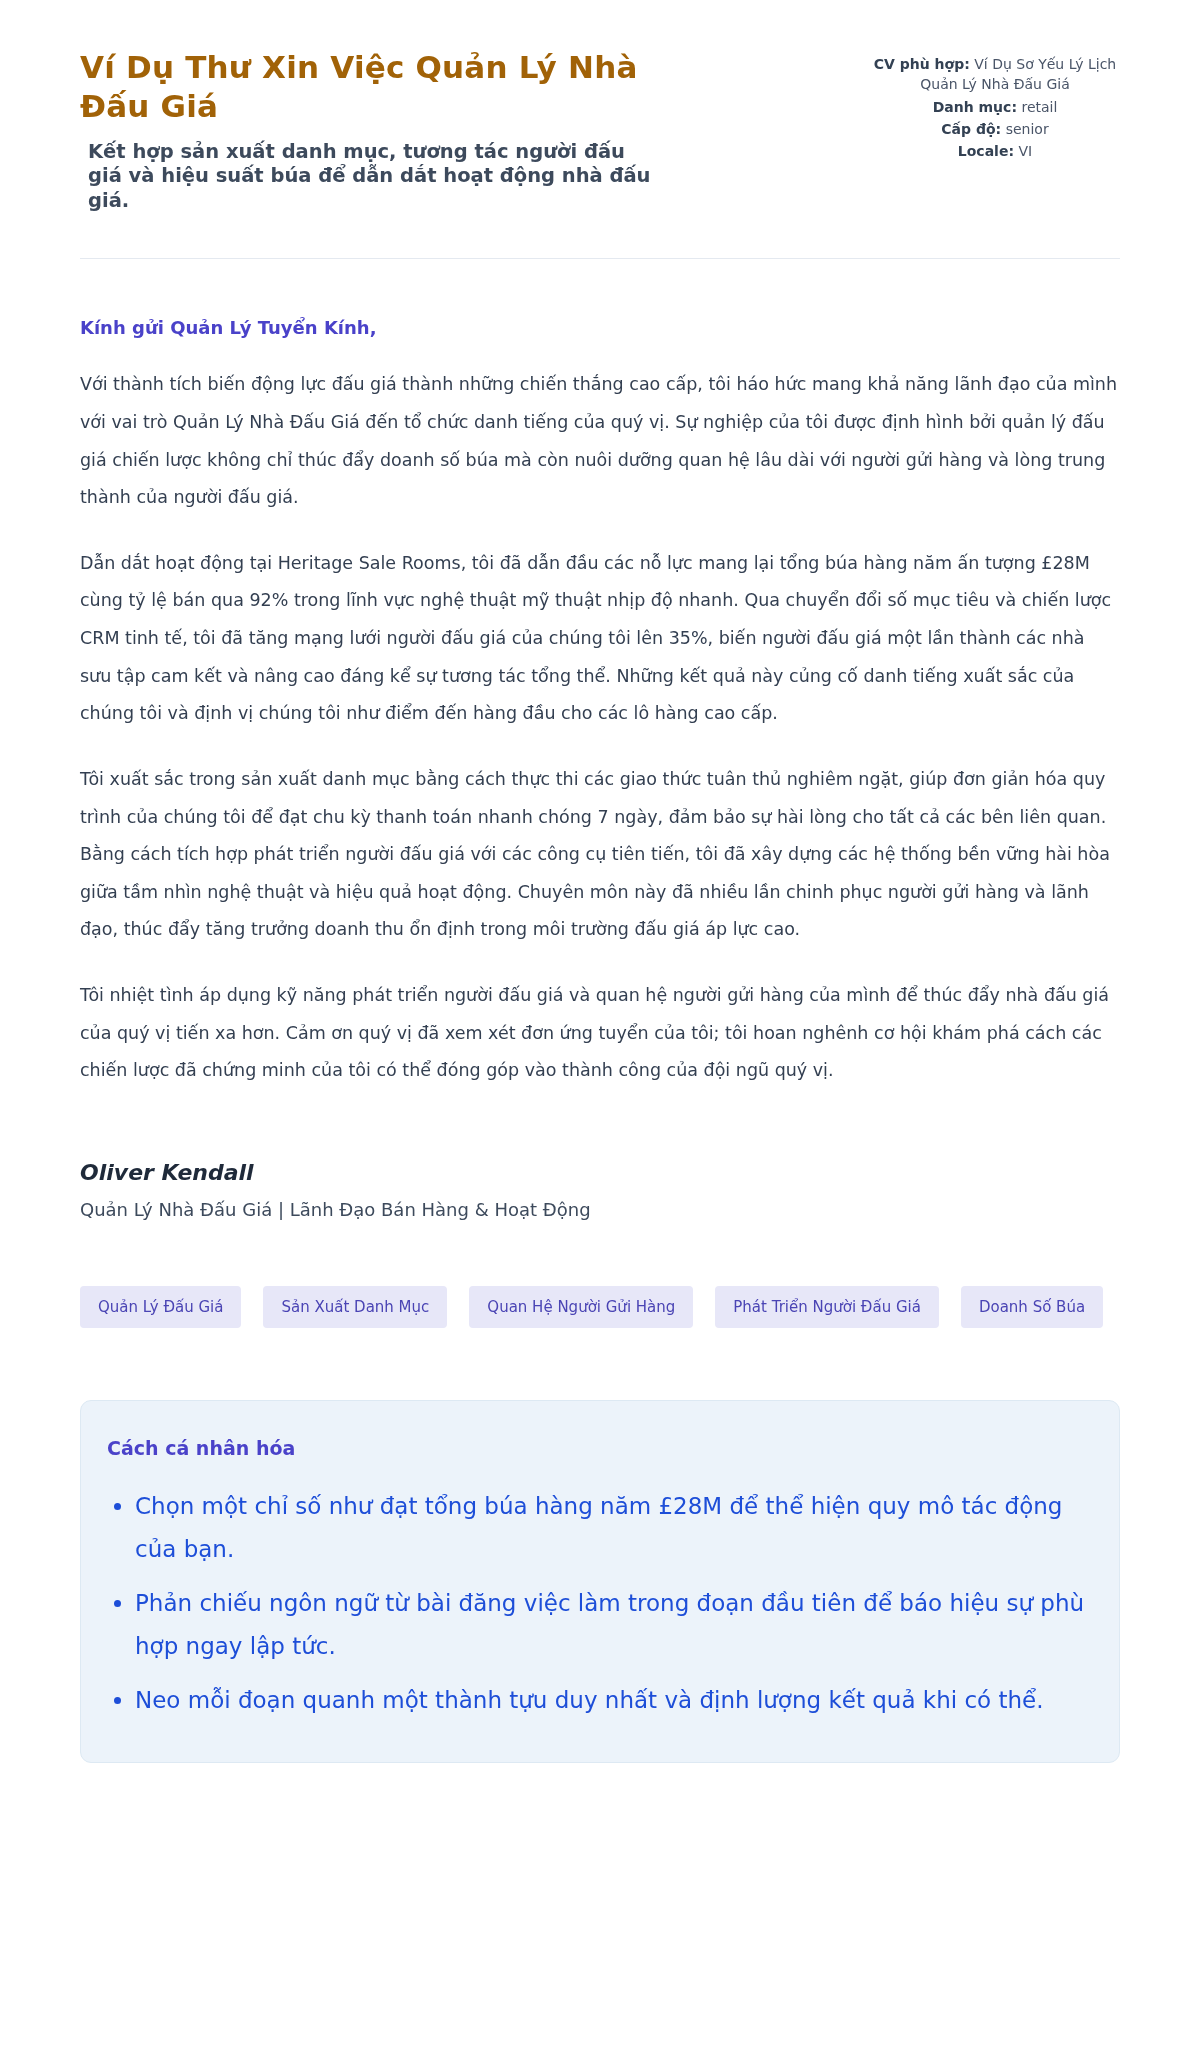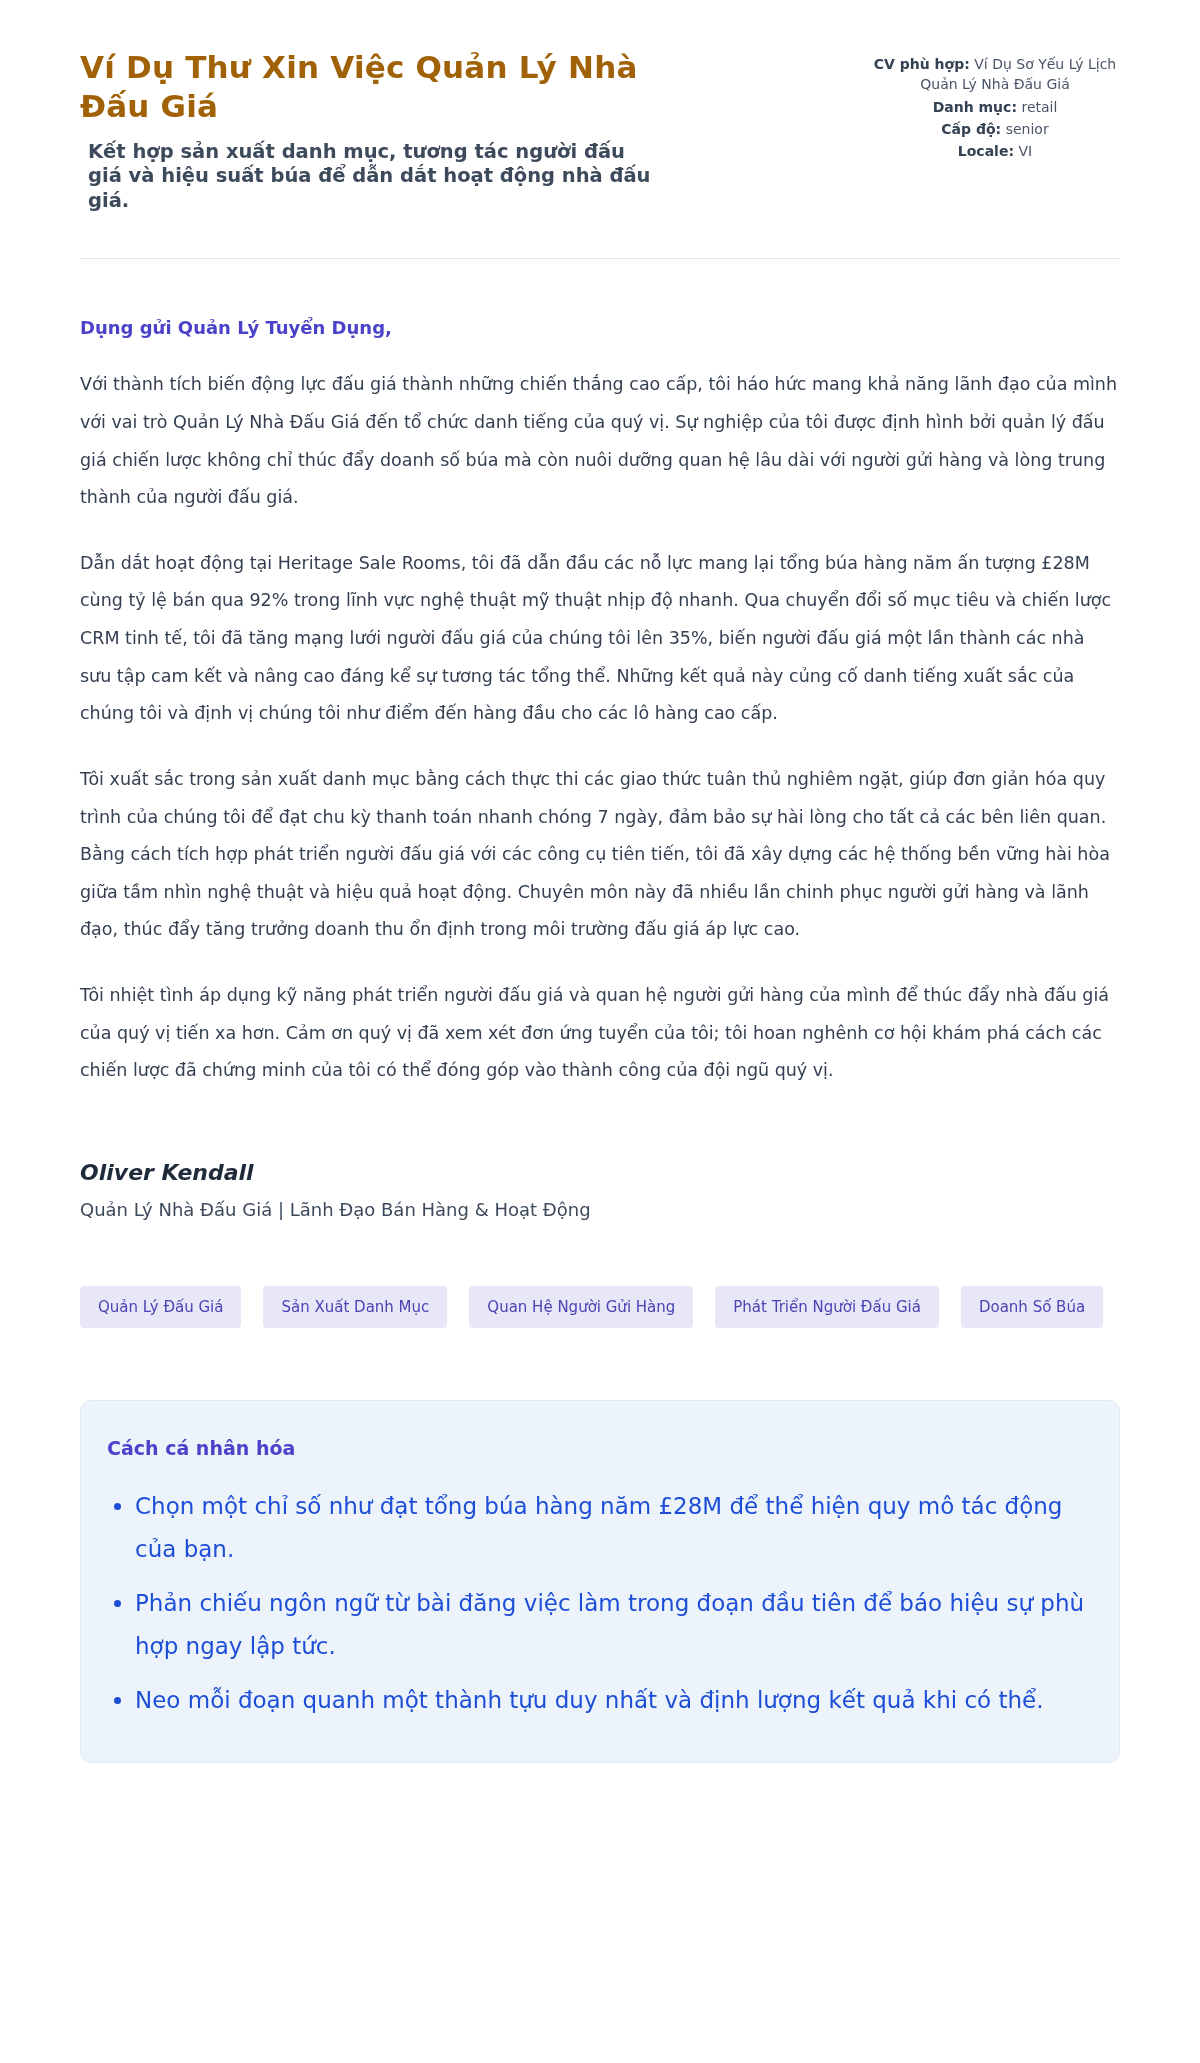--- a/index.html
+++ b/index.html
@@ -138,21 +138,21 @@
       <div class="meta-row"><span class="label">CV phù hợp:</span><span> Ví Dụ Sơ Yếu Lý Lịch Quản Lý Nhà Đấu Giá</span></div>
       <div class="meta-row"><span class="label">Danh mục:</span><span> retail</span></div>
       <div class="meta-row"><span class="label">Cấp độ:</span><span> senior</span></div>
       <div class="meta-row"><span class="label">Locale:</span><span> VI</span></div>
     </aside>
   </header>
 
   <hr class="divider">
 
   <section class="letter">
-    <p class="greeting">Dụng gửi Quản Lý Tuyển Dụng,</p>
+    <p class="greeting">Kính gửi Quản Lý Tuyển Kính,</p>
     <p class="body-par">Với thành tích biến động lực đấu giá thành những chiến thắng cao cấp, tôi háo hức mang khả năng lãnh đạo của mình với vai trò Quản Lý Nhà Đấu Giá đến tổ chức danh tiếng của quý vị. Sự nghiệp của tôi được định hình bởi quản lý đấu giá chiến lược không chỉ thúc đẩy doanh số búa mà còn nuôi dưỡng quan hệ lâu dài với người gửi hàng và lòng trung thành của người đấu giá.</p>
     <p class="body-par">Dẫn dắt hoạt động tại Heritage Sale Rooms, tôi đã dẫn đầu các nỗ lực mang lại tổng búa hàng năm ấn tượng £28M cùng tỷ lệ bán qua 92% trong lĩnh vực nghệ thuật mỹ thuật nhịp độ nhanh. Qua chuyển đổi số mục tiêu và chiến lược CRM tinh tế, tôi đã tăng mạng lưới người đấu giá của chúng tôi lên 35%, biến người đấu giá một lần thành các nhà sưu tập cam kết và nâng cao đáng kể sự tương tác tổng thể. Những kết quả này củng cố danh tiếng xuất sắc của chúng tôi và định vị chúng tôi như điểm đến hàng đầu cho các lô hàng cao cấp.</p>
     <p class="body-par">Tôi xuất sắc trong sản xuất danh mục bằng cách thực thi các giao thức tuân thủ nghiêm ngặt, giúp đơn giản hóa quy trình của chúng tôi để đạt chu kỳ thanh toán nhanh chóng 7 ngày, đảm bảo sự hài lòng cho tất cả các bên liên quan. Bằng cách tích hợp phát triển người đấu giá với các công cụ tiên tiến, tôi đã xây dựng các hệ thống bền vững hài hòa giữa tầm nhìn nghệ thuật và hiệu quả hoạt động. Chuyên môn này đã nhiều lần chinh phục người gửi hàng và lãnh đạo, thúc đẩy tăng trưởng doanh thu ổn định trong môi trường đấu giá áp lực cao.</p>
     <p class="body-par">Tôi nhiệt tình áp dụng kỹ năng phát triển người đấu giá và quan hệ người gửi hàng của mình để thúc đẩy nhà đấu giá của quý vị tiến xa hơn. Cảm ơn quý vị đã xem xét đơn ứng tuyển của tôi; tôi hoan nghênh cơ hội khám phá cách các chiến lược đã chứng minh của tôi có thể đóng góp vào thành công của đội ngũ quý vị.</p>
 
     <div class="signature">
       <p class="signature-name">Oliver Kendall</p>
       <p class="signature-role">Quản Lý Nhà Đấu Giá | Lãnh Đạo Bán Hàng &amp; Hoạt Động</p>
     </div>
   </section>

